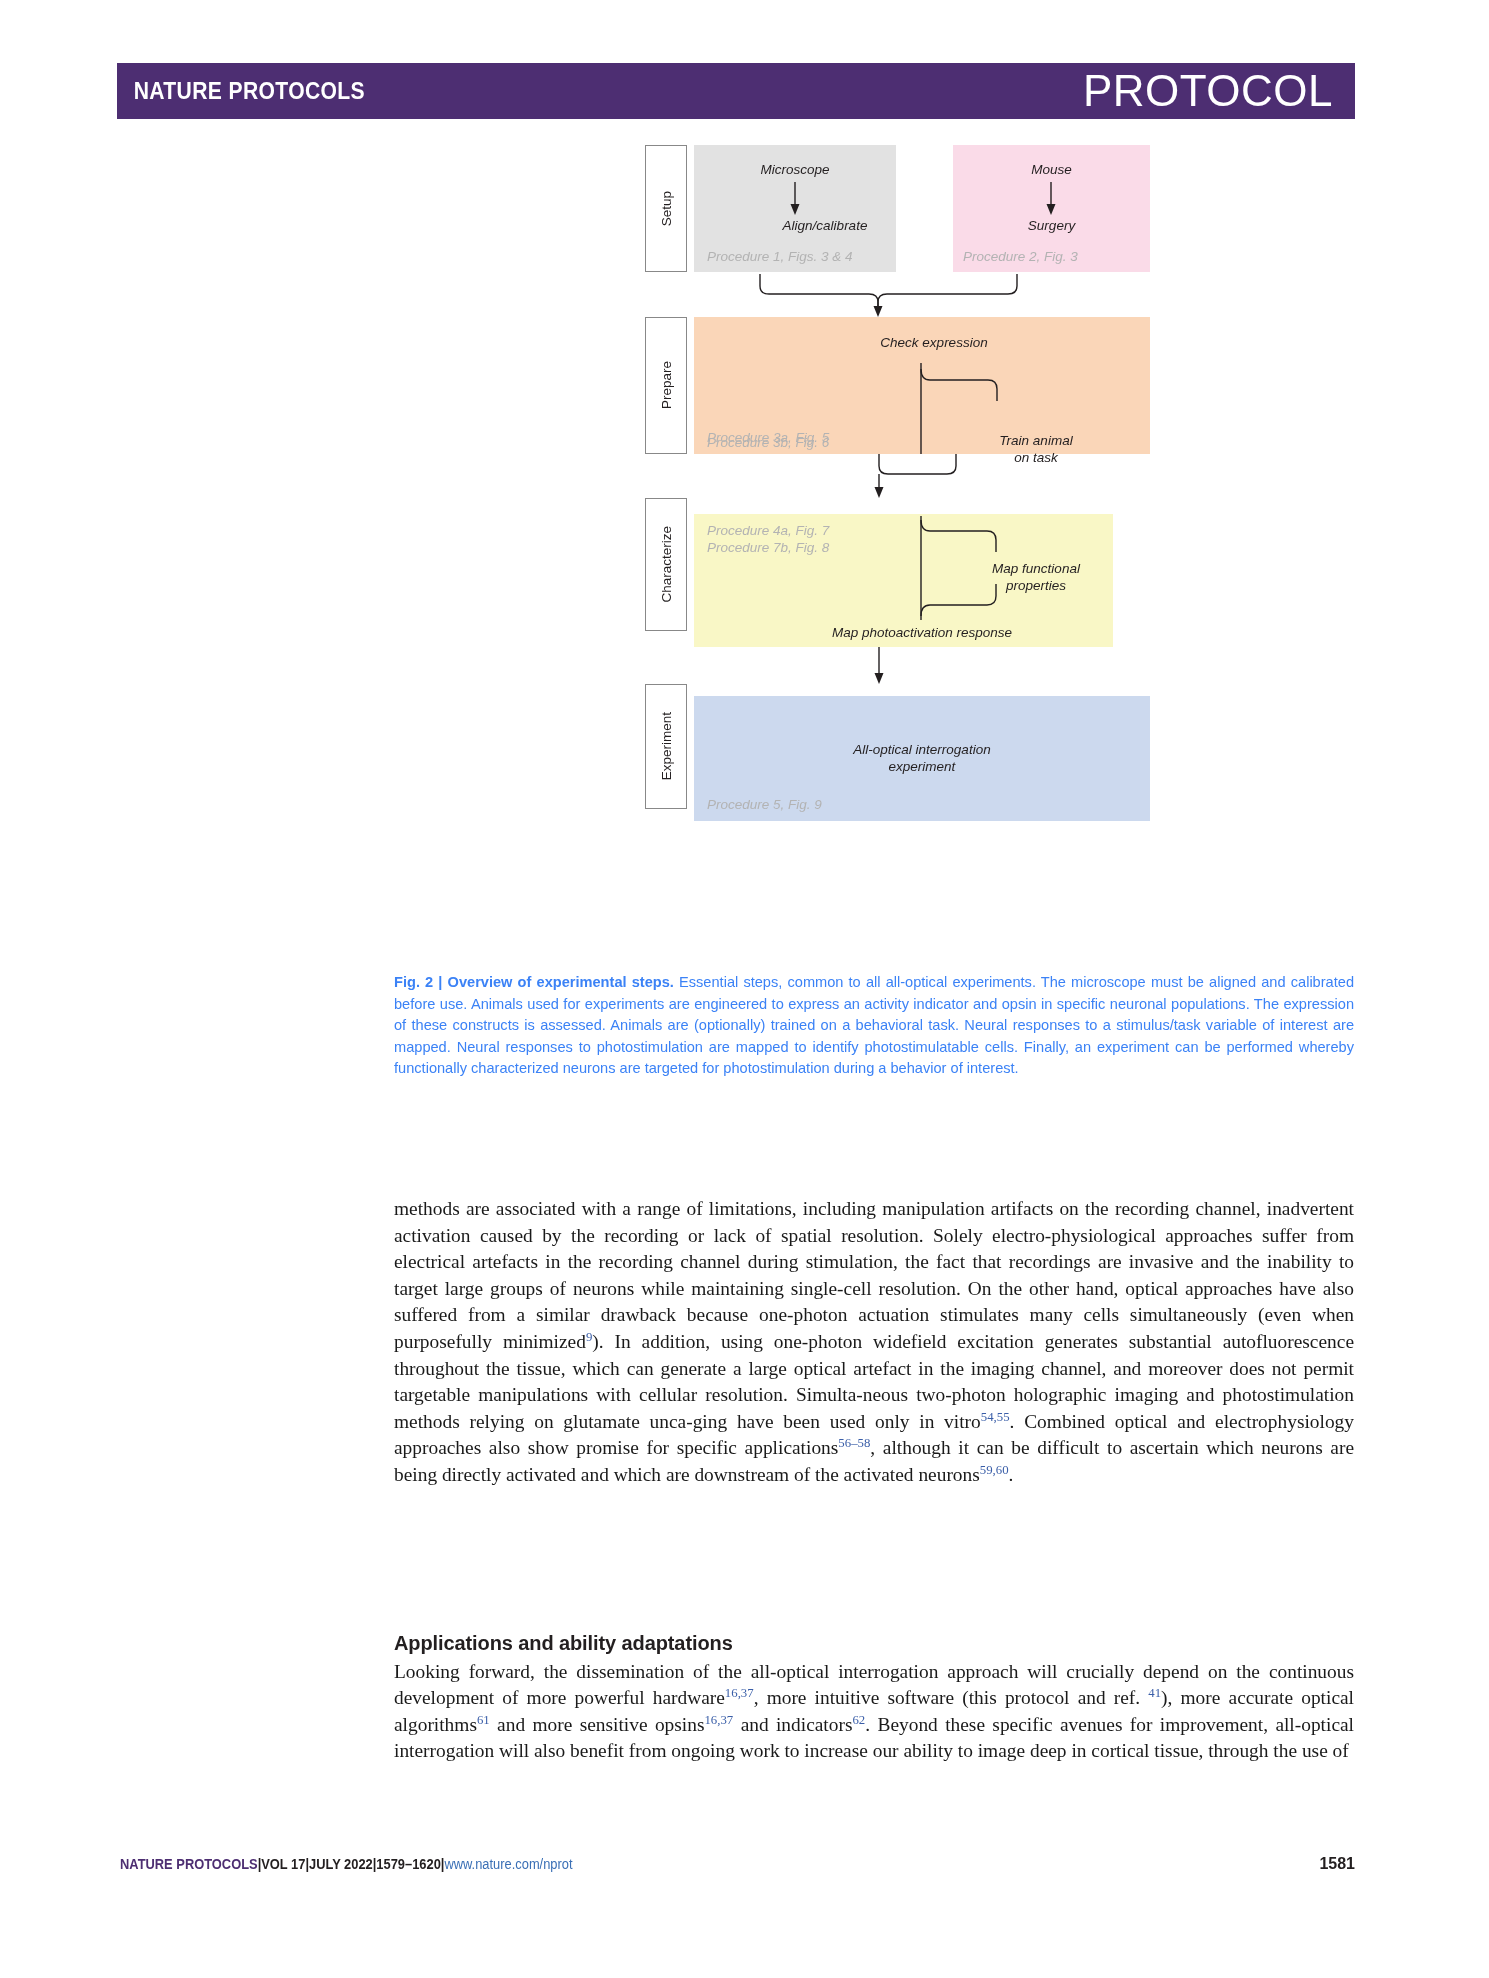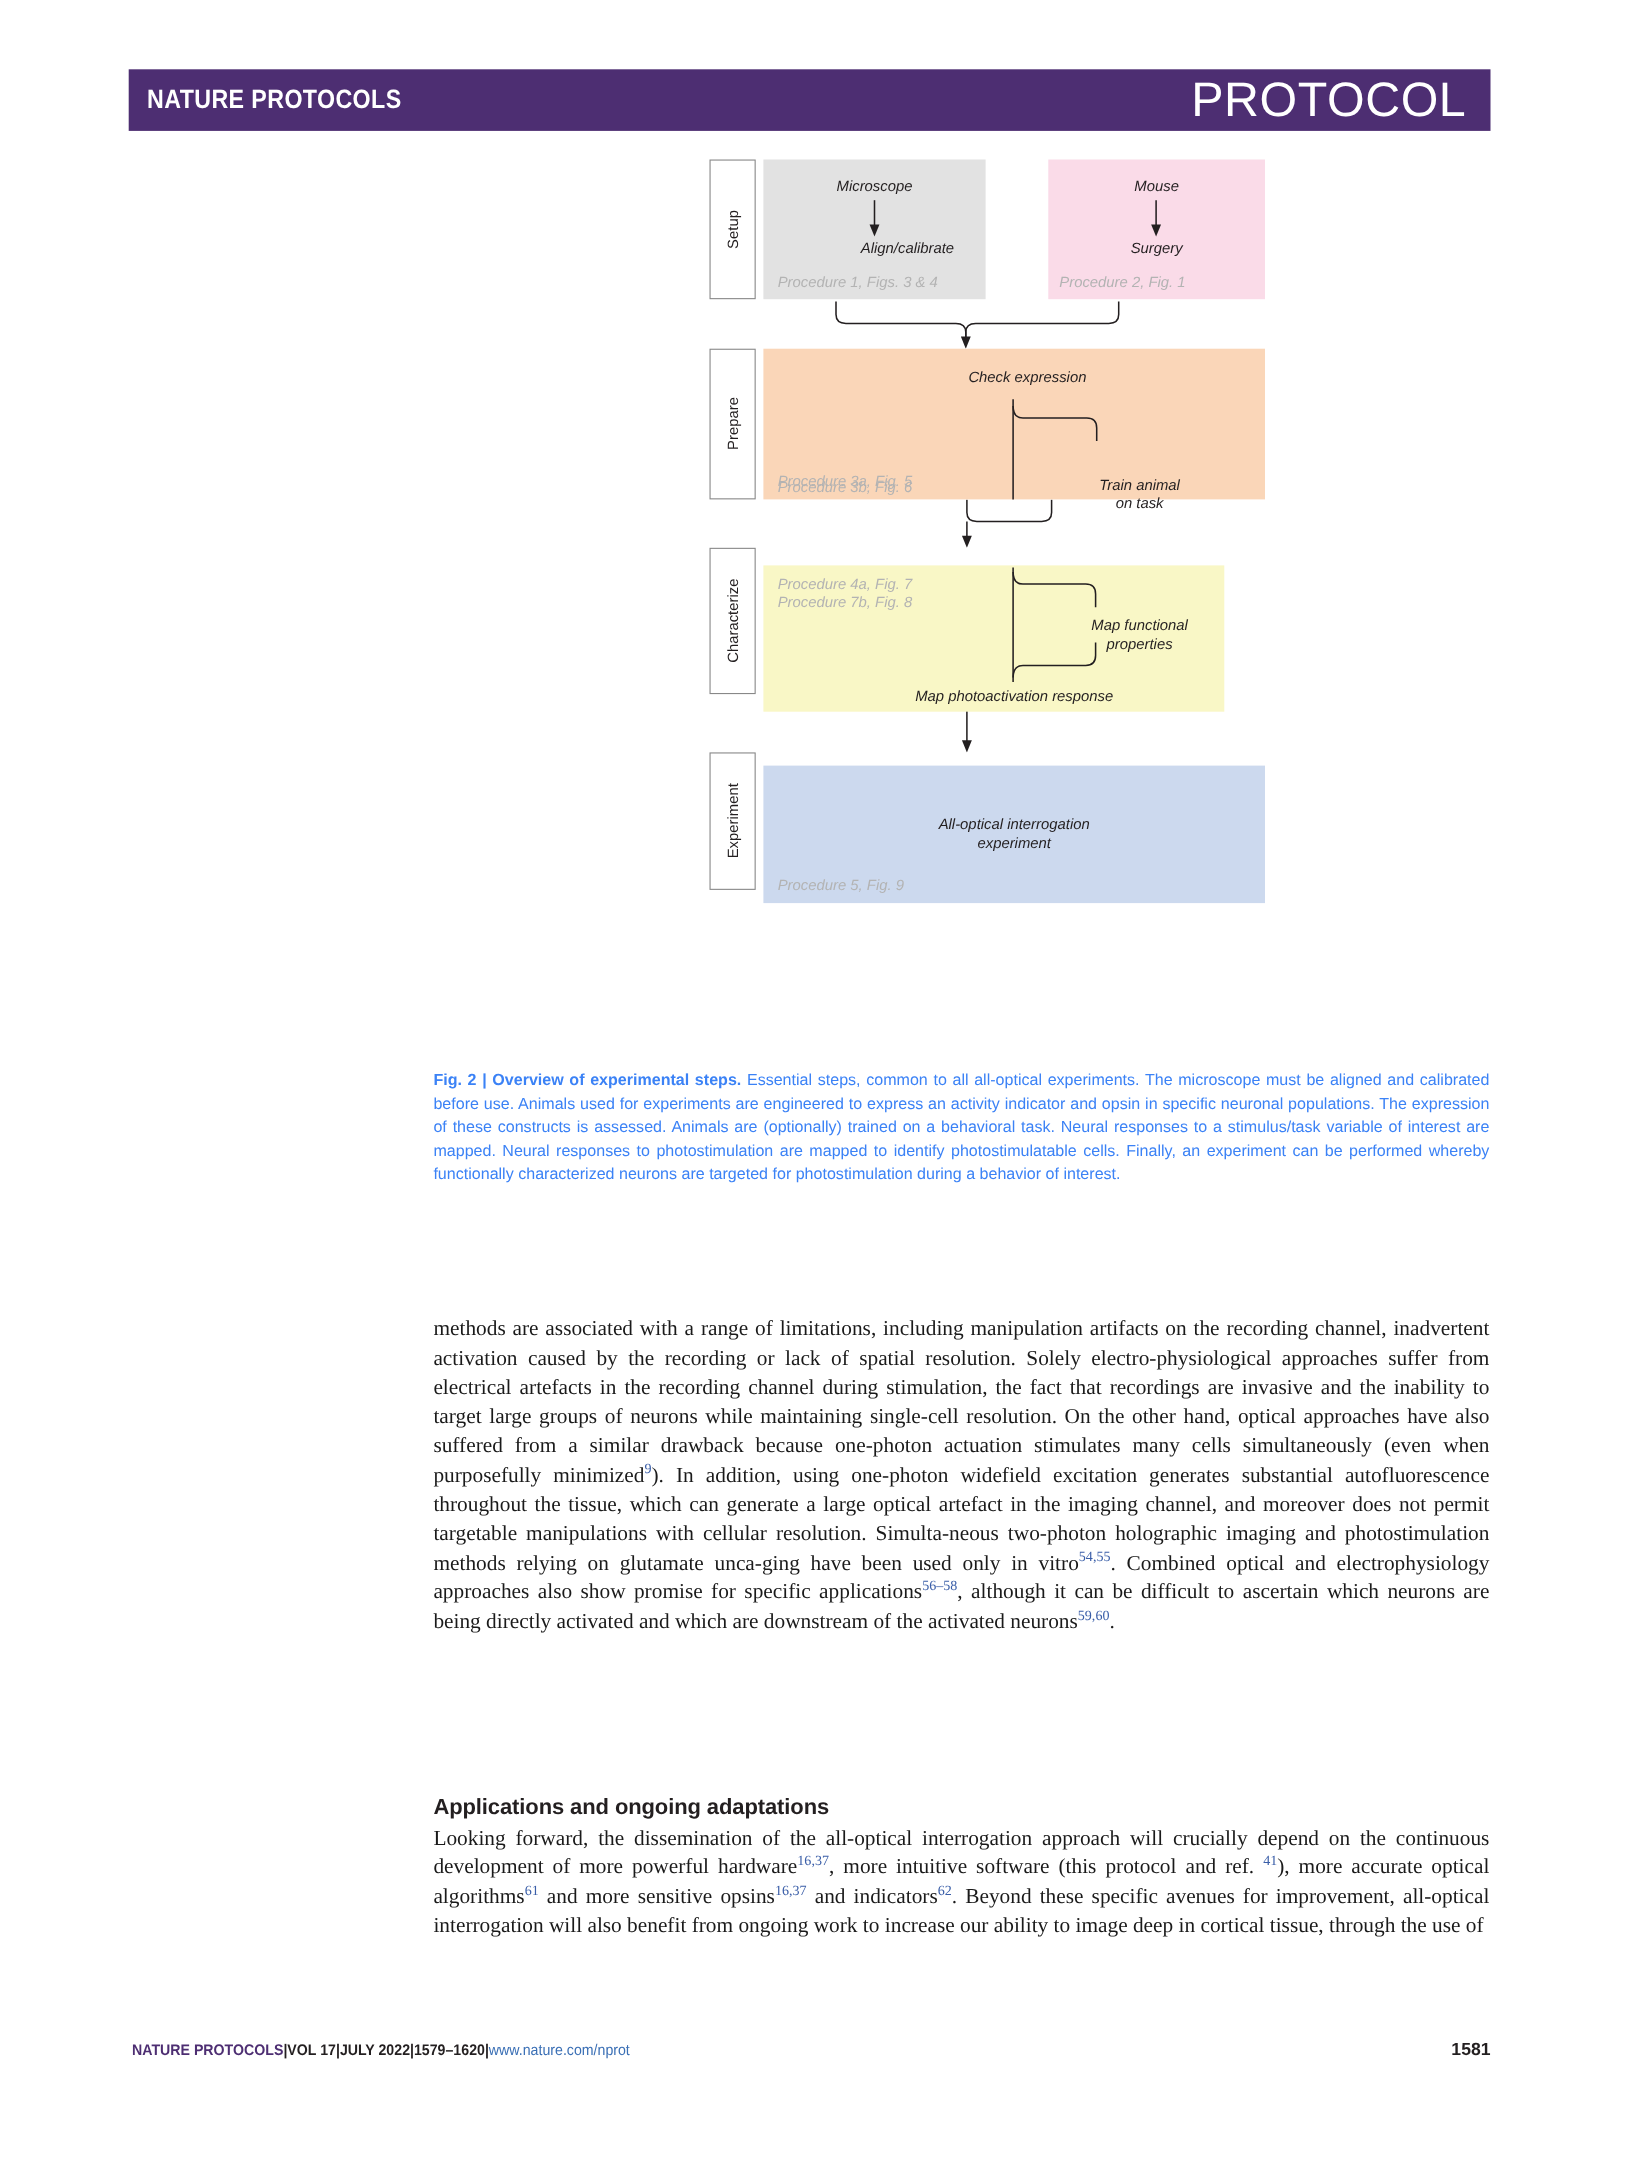--- a/index.html
+++ b/index.html
@@ -113,21 +113,21 @@
         <div class="proc" style="left:13px;top:103px;">Procedure 1, Figs. 3 &amp; 4</div>
       </div>
 
       <div class="cbox" style="position:absolute;left:266px;top:0;width:197px;height:127px;background:#fadbe8;">
         <div class="nodetext" style="left:0;top:16px;width:197px;">Mouse</div>
         <svg class="conn" style="left:0;top:37px;width:197px;height:35px;">
           <line x1="98" y1="0" x2="98" y2="24" stroke="#231f20" stroke-width="1.4"></line>
           <polygon points="98,33 93.5,22 102.5,22" fill="#231f20"></polygon>
         </svg>
         <div class="nodetext" style="left:0;top:72px;width:197px;">Surgery</div>
-        <div class="proc" style="left:10px;top:103px;">Procedure 2, Fig. 1</div>
+        <div class="proc" style="left:10px;top:103px;">Procedure 2, Fig. 3</div>
       </div>
     </div>
   </div>
 
   <svg style="display:block;width:470px;height:45px;">
     <path d="M 115 2 L 115 14 Q 115 22 124 22 L 224 22 Q 233 22 233 30 L 233 36" fill="none" stroke="#231f20" stroke-width="1.4"></path>
     <path d="M 372 2 L 372 14 Q 372 22 363 22 L 242 22 Q 233 22 233 30 L 233 36" fill="none" stroke="#231f20" stroke-width="1.4"></path>
     <polygon points="233,45 228.5,34 237.5,34" fill="#231f20"></polygon>
   </svg>
 
@@ -203,20 +203,20 @@
 
 <div class="caption">
   <b>Fig. 2 | Overview of experimental steps.</b><span> Essential steps, common to all all-optical experiments. The microscope must be aligned and calibrated before use. Animals used for experiments are engineered to express an activity indicator and opsin in specific neuronal populations. The expression of these constructs is assessed. Animals are (optionally) trained on a behavioral task. Neural responses to a stimulus/task variable of interest are mapped. Neural responses to photostimulation are mapped to identify photostimulatable cells. Finally, an experiment can be performed whereby functionally characterized neurons are targeted for photostimulation during a behavior of interest.</span>
 </div>
 
 <div class="body" style="top:1196px;">
   <p><span>methods are associated with a range of limitations, including manipulation artifacts on the recording channel, inadvertent activation caused by the recording or lack of spatial resolution. Solely electro-physiological approaches suffer from electrical artefacts in the recording channel during stimulation, the fact that recordings are invasive and the inability to target large groups of neurons while maintaining single-cell resolution. On the other hand, optical approaches have also suffered from a similar drawback because one-photon actuation stimulates many cells simultaneously (even when purposefully minimized</span><sup>9</sup><span>). In addition, using one-photon widefield excitation generates substantial autofluorescence throughout the tissue, which can generate a large optical artefact in the imaging channel, and moreover does not permit targetable manipulations with cellular resolution. Simulta-neous two-photon holographic imaging and photostimulation methods relying on glutamate unca-ging have been used only in vitro</span><sup>54,55</sup><span>. Combined optical and electrophysiology approaches also show promise for specific applications</span><sup>56–58</sup><span>, although it can be difficult to ascertain which neurons are being directly activated and which are downstream of the activated neurons</span><sup>59,60</sup><span>.</span></p>
 </div>
 
 <div class="body" style="top:1630px;">
-  <h2 class="subhead">Applications and ongoing adaptations</h2>
+  <h2 class="subhead">Applications and ability adaptations</h2>
   <p><span>Looking forward, the dissemination of the all-optical interrogation approach will crucially depend on the continuous development of more powerful hardware</span><sup>16,37</sup><span>, more intuitive software (this protocol and ref. </span><sup>41</sup><span>), more accurate optical algorithms</span><sup>61</sup><span> and more sensitive opsins</span><sup>16,37</sup><span> and indicators</span><sup>62</sup><span>. Beyond these specific avenues for improvement, all-optical interrogation will also benefit from ongoing work to increase our ability to image deep in cortical tissue, through the use of</span></p>
 </div>
 
 <div class="footer">
   <div class="footer-left"><span class="f-journal">NATURE PROTOCOLS</span><span class="f-meta">|VOL 17|JULY 2022|1579–1620|</span><span class="f-url">www.nature.com/nprot</span></div>
   <div class="pagenum">1581</div>
 </div>
 
 </body></html>

